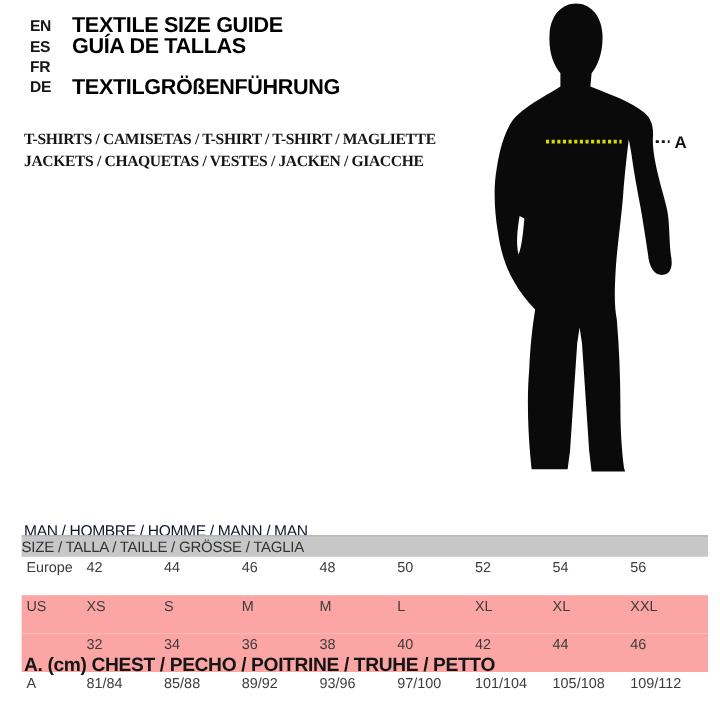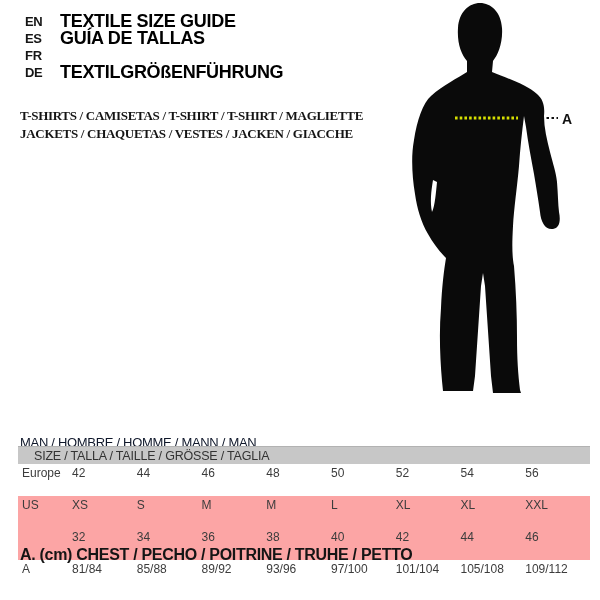--- a/index.html
+++ b/index.html
@@ -23,21 +23,21 @@
   
   .figure-area { position:absolute; left:395px; top:0; width:195px; height:400px; }
   .figure-area svg { display:block; }
 
   
   .section-title { position:absolute; left:20px; top:418px; font-weight:normal; font-size:13px; letter-spacing:-0.3px; color:#0f172a;margin-top:17px; }
 
   
   .size-table { position:absolute; left:18px; top:446px; width:572px; font-size:12px; color:#3c3c3c; }
   .table-header {
-    background:#c7c7c7; height:18px; line-height:18px; padding-left:16px;
+    background:#c7c7c7; height:18px; line-height:18px; padding-left:0;
     font-size:12.5px; color:#333333; letter-spacing:-0.2px;
     border-top:1px solid #b2b2b2; box-sizing:border-box;
   }
   .t-row { display:grid; grid-template-columns:54px repeat(8, 1fr); height:32px; line-height:18px; }
   .t-row.shaded { background:#fca5a5; }
   .t-label { padding-left:4px; text-align:left; }
   .t-cell { }
 
   
   .footer-note { position:absolute; left:20px; top:546px; font-weight:bold; font-size:16px; letter-spacing:-0.3px; color:#151515; }

